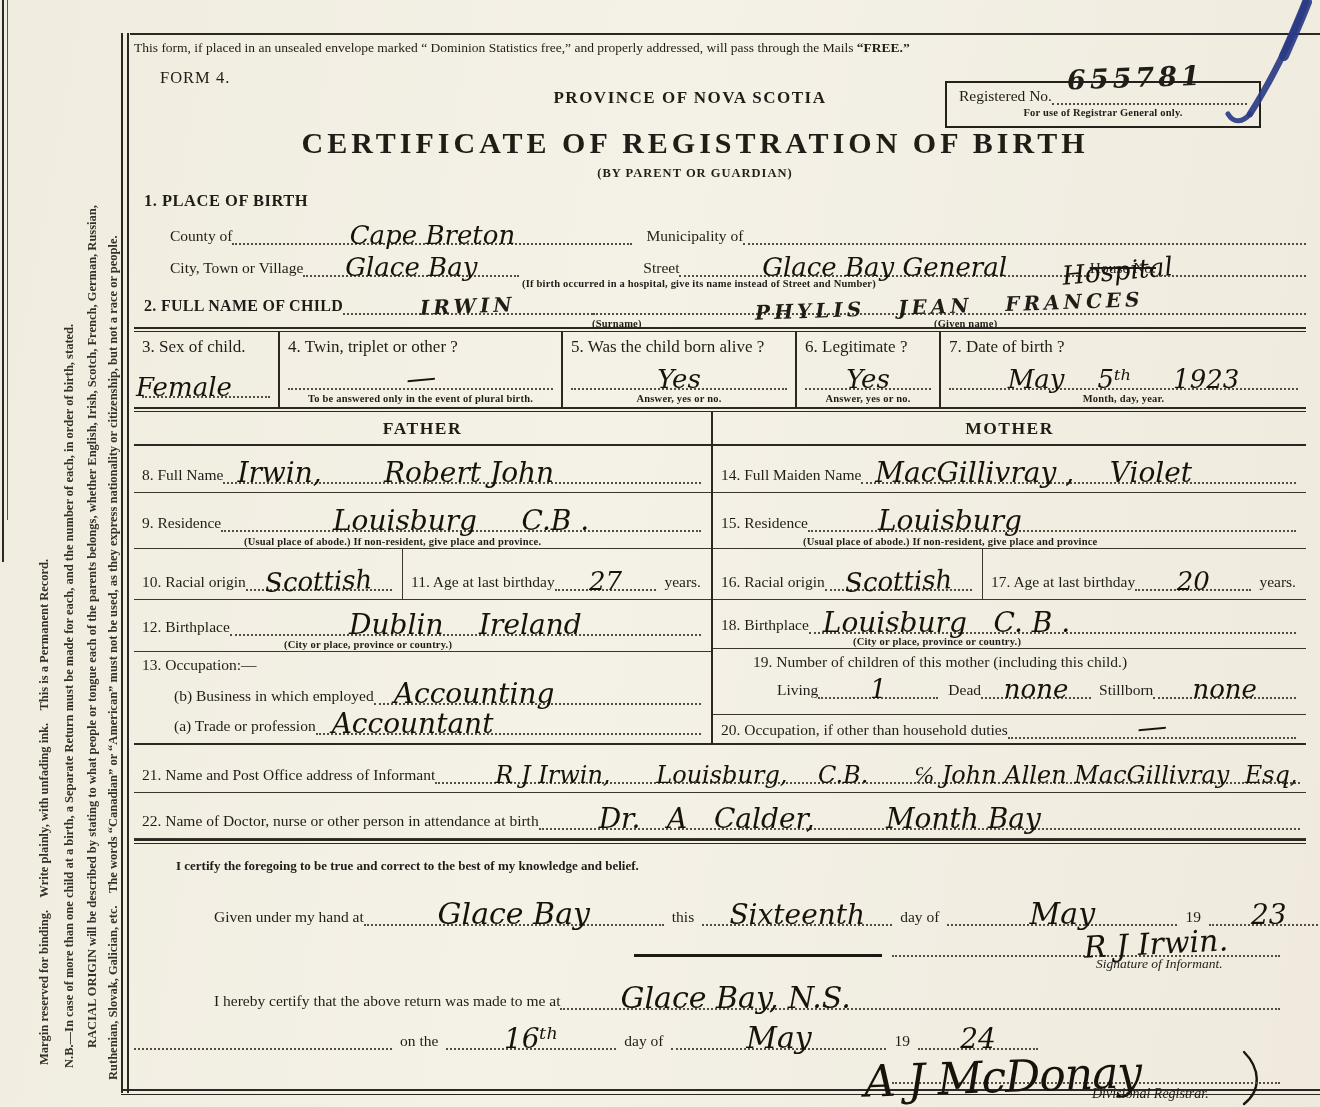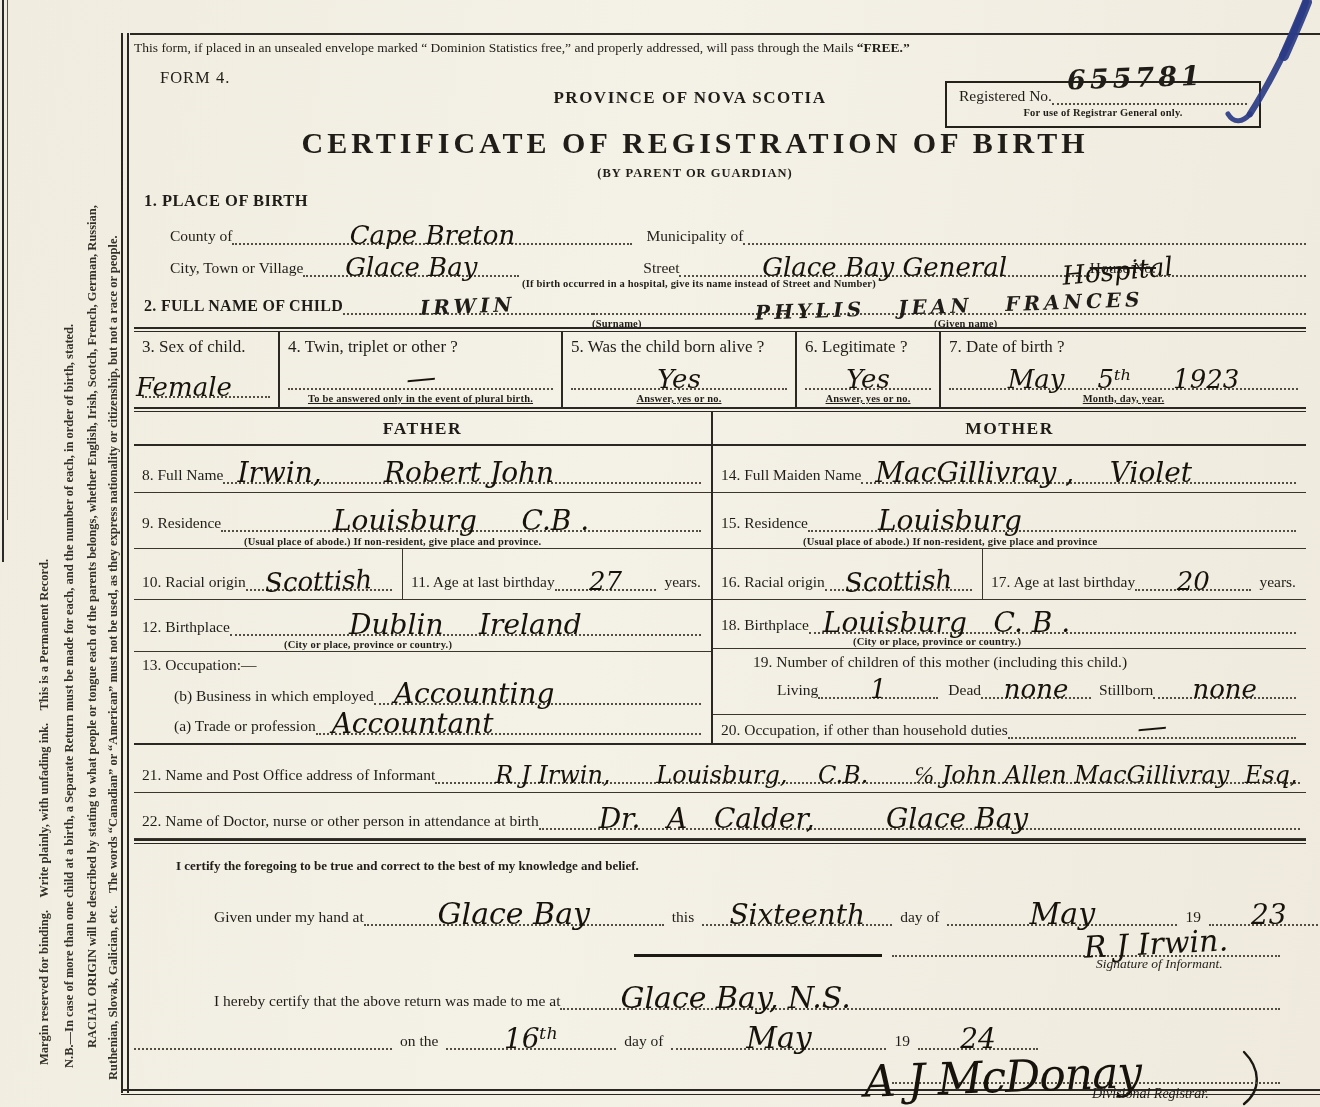--- a/index.html
+++ b/index.html
@@ -63,21 +63,21 @@
   .mt10 { margin-top:12px; }
 
   .qgrid { display:grid; grid-template-columns:144px 283px 234px 144px 1fr; height:75px; }
   .qc { position:relative; padding:5px 8px 0; }
   .qc + .qc { border-left:2px solid #2b2823; }
   .qlbl { font-size:17px; }
   .qdl { position:absolute; left:8px; right:8px; bottom:17px; border-bottom:2px dotted #544e42; }
   .qdl.low { bottom:9px; }
   .qval { position:absolute; left:0; right:0; bottom:15px; text-align:center; }
   .qval.left { text-align:left; padding-left:2px; bottom:7px; }
-  .qnote { position:absolute; left:0; right:0; bottom:3px; text-align:center;text-decoration:underline; }
+  .qnote { position:absolute; left:0; right:0; bottom:3px; text-align:center; }
   .dash { display:inline-block; transform:rotate(-5deg); font-size:30px; }
 
   .phead { display:grid; grid-template-columns:577px 1fr; height:34px;
            border-bottom:2px solid #2b2823; }
   .phead > div { display:flex; align-items:center; justify-content:center;
            font-weight:bold; font-size:17.5px; letter-spacing:1.5px; }
   .phead > div + div { border-left:2px solid #2b2823; }
 
   .pcols { display:grid; grid-template-columns:577px 1fr; border-bottom:2px solid #2b2823; }
   .mcolwrap { border-left:2px solid #2b2823; }
@@ -373,21 +373,21 @@
     <div class="rowfull" style="height:48px;">
       <span class="lbl">21.  Name and Post Office address of Informant</span>
       <span class="dl left" style="padding-left:60px;">
         <i class="hw hw24">R J Irwin,      Louisburg,    C.B.      ℅ John Allen MacGillivray  Esq,</i>
       </span>
     </div>
 
     <div class="rowfull" style="height:46px;">
       <span class="lbl">22.  Name of Doctor, nurse or other person in attendance at birth</span>
       <span class="dl left" style="padding-left:60px;">
-        <i class="hw hw28">Dr.   A   Calder,        Glace Bay</i>
+        <i class="hw hw28">Dr.   A   Calder,        Month Bay</i>
       </span>
     </div>
 
     <div class="hr2"></div>
 
     <div class="certtext">I certify the foregoing to be true and correct to the best of my knowledge and belief.</div>
 
     <div class="givenrow">
       <span class="lbl">Given under my hand at</span>
       <span class="dl w300">

